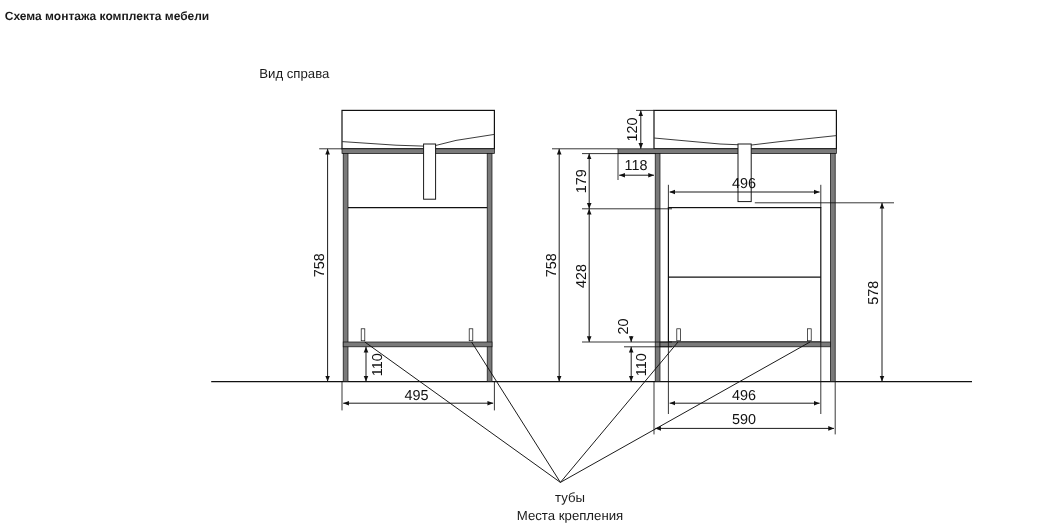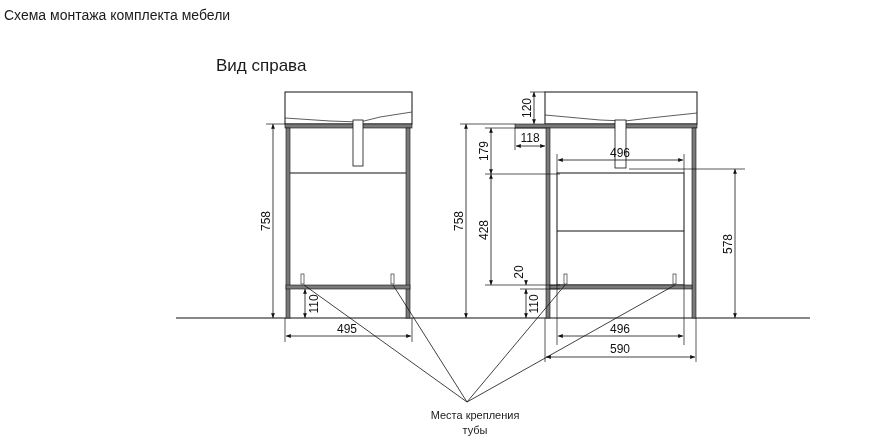--- a/index.html
+++ b/index.html
@@ -1,19 +1,19 @@
 <!DOCTYPE html>
 <html><head>
 <meta charset="utf-8">
 <style>
   html, body { margin:0; padding:0; background:#ffffff; }
   body { width:886px; height:443px; position:relative; overflow:hidden;
          font-family:"Liberation Sans", sans-serif; color:#111; }
-  .title { position:absolute; left:4px; top:5px; font-size:14px; line-height:20px; color:#1a1a1a; }
-  .view-label { position:absolute; left:216px; top:56px; font-size:17px; color:#1a1a1a; }
+  .title { position:absolute; left:4px; top:5px; font-size:10px; line-height:20px; color:#1a1a1a;font-weight:bold; }
+  .view-label { position:absolute; left:216px; top:56px; font-size:11px; color:#1a1a1a; }
   .caption { position:absolute; left:390px; top:408px; width:170px; text-align:center;
              font-size:11px; line-height:15px; color:#1a1a1a; }
   svg { position:absolute; left:0; top:0; }
   .dim { font-family:"Liberation Sans", sans-serif; font-size:12px; fill:#111; }
 </style>
 </head>
 <body>
 
 <div class="title">
   <div>Схема монтажа комплекта мебели</div>
@@ -137,15 +137,15 @@
 
   <g stroke="#111" stroke-width="0.8">
     <line x1="467" y1="402" x2="304" y2="285"></line>
     <line x1="467" y1="402" x2="393" y2="285"></line>
     <line x1="467" y1="402" x2="565" y2="285"></line>
     <line x1="467" y1="402" x2="675" y2="285"></line>
   </g>
 </svg>
 
 <div class="caption">
+  <div>тубы</div>
   <div>Места крепления</div>
-  <div>тубы</div>
 </div>
 
 </body></html>

